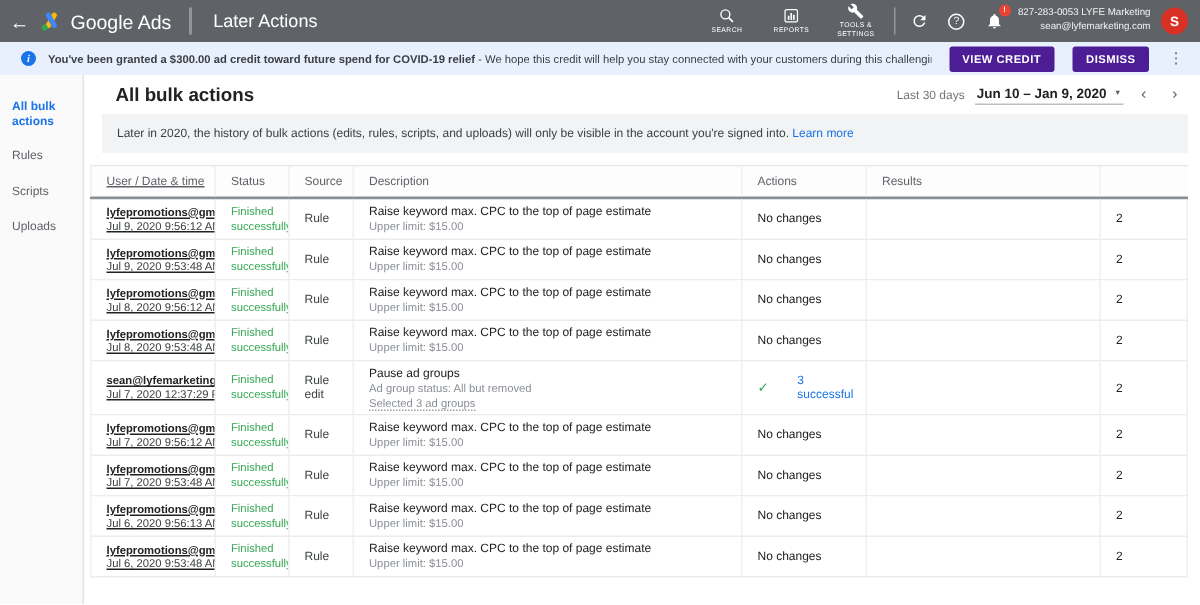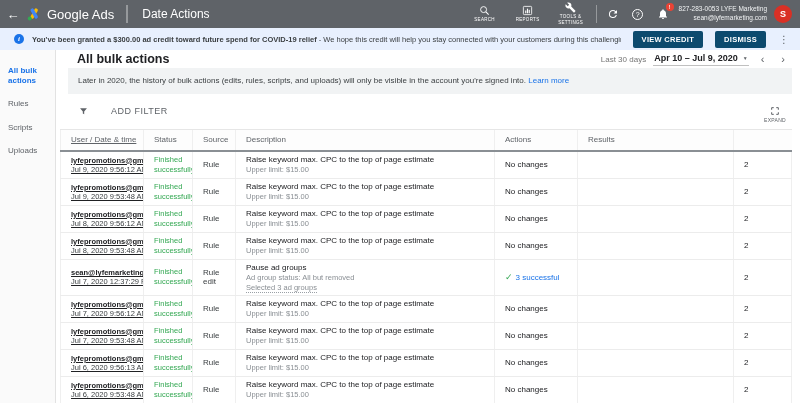--- a/index.html
+++ b/index.html
@@ -28,21 +28,21 @@
   .icon-btn { width:18px; height:18px; display:flex; align-items:center; justify-content:center; position:relative; cursor:pointer; }
   .icon-btn svg { width:12px; height:12px; }
   .help-circle { width:11px; height:11px; border:1px solid #fff; border-radius:50%; font-size:7px; display:flex; align-items:center; justify-content:center; }
   .badge { position:absolute; top:-2px; right:-2px; width:8px; height:8px; background:#ea4335; border-radius:50%; font-size:5px; color:#fff; display:flex; align-items:center; justify-content:center; font-weight:bold; }
   .user-info { text-align:right; font-size:6.5px; line-height:1.35; color:#f1f3f4; white-space:nowrap; }
   .avatar { width:18px; height:18px; border-radius:50%; background:#d93025; color:#fff; font-size:9px; font-weight:bold; display:flex; align-items:center; justify-content:center; cursor:pointer; }
   
   .banner { height:22px; background:#e8f0fe; display:flex; align-items:center; padding:0 6px 0 14px; gap:8px; }
   .info-icon { width:10px; height:10px; min-width:10px; border-radius:50%; background:#1a73e8; color:#fff; font-size:7px; display:flex; align-items:center; justify-content:center; font-family:"Liberation Serif",serif; font-style:italic; font-weight:bold; }
   .banner-text { flex:1; font-size:7.5px; color:#3c4043; white-space:nowrap; overflow:hidden; }
-  .banner-btn { background:#0c4a6e; color:#fff; border:none; font-family:inherit; font-size:7.5px; font-weight:bold; letter-spacing:.3px; padding:4px 9px; border-radius:2px; cursor:pointer; margin-left:4px; }
+  .banner-btn { background:#4c1d95; color:#fff; border:none; font-family:inherit; font-size:7.5px; font-weight:bold; letter-spacing:.3px; padding:4px 9px; border-radius:2px; cursor:pointer; margin-left:4px; }
   .kebab { color:#5f6368; font-size:10px; padding:0 5px; cursor:pointer; }
   
   .main { display:flex; height:353px; }
   .sidebar { width:56px; min-width:56px; background:#fafafa; border-right:1px solid #e2e2e2; padding-top:9px; }
   .side-item { font-size:8px; color:#5f6368; padding:7px 4px 7px 8px; line-height:1.2; cursor:pointer; }
   .side-item.active { color:#1a73e8; font-weight:bold; }
   .content { flex:1; min-width:0; display:flex; flex-direction:column; }
   .content-header { height:24px; display:flex; align-items:center; padding:2px 10px 0 21px; }
   .content-title { font-size:12.5px; font-weight:bold; color:#202124; }
   .range { margin-left:auto; display:flex; align-items:center; gap:7px; }
@@ -71,41 +71,41 @@
   .trow { border-bottom:1px solid #ececec; min-height:25px; background:#fff; }
   .u1 { font-size:7.5px; font-weight:bold; color:#202124; white-space:nowrap; }
   .u2 { font-size:7.5px; color:#3c4043; white-space:nowrap; }
   .c-status span { font-size:7.5px; color:#34a853; line-height:1.3; }
   .c-source span { font-size:8px; color:#3c4043; }
   .d1 { font-size:8px; color:#202124; }
   .d2, .d3 { font-size:7.5px; color:#8a8f94; margin-top:1px; }
   .dotted { border-bottom:1px dotted #9aa0a6; cursor:pointer; }
   .res-line { display:flex; align-items:center; gap:3px; font-size:8px; color:#202124; }
   .check-icon { color:#34a853; font-weight:bold; font-size:9px; }
-  .res-text.link { color:#1a73e8; }
+  .res-text.link { color:#1a73e8;margin-left:16px; }
   .c-duration { font-size:8px; color:#202124; }
 </style>
 </head>
 <body>
 
 <div id="app">
 
   <div class="topbar">
     <div class="back">←</div>
     <div class="brand">
       <svg width="16" height="15" viewBox="0 0 24 24">
         <rect x="9.5" y="1.5" width="5.6" height="18" rx="2.8" transform="rotate(30 12.3 10.5)" fill="#fbbc04"></rect>
         <rect x="9.5" y="1.5" width="5.6" height="18" rx="2.8" transform="rotate(-30 12.3 10.5)" fill="#4285f4"></rect>
         <circle cx="5.2" cy="18.2" r="3.2" fill="#34a853"></circle>
       </svg>
       <span>Google Ads</span>
     </div>
     <div class="tb-div"></div>
     <div class="tb-div"></div>
-    <div class="page-title">Date Actions</div>
+    <div class="page-title">Later Actions</div>
 
     <div class="tb-right">
       <div class="nav-item">
         <svg viewBox="0 0 24 24">
             <circle cx="10" cy="10" r="6.5" fill="none" stroke="#fff" stroke-width="2"></circle>
             <line x1="15" y1="15" x2="21" y2="21" stroke="#fff" stroke-width="2.4"></line>
           </svg>
         <span class="nav-lbl">SEARCH</span>
       </div>
       <div class="nav-item">
@@ -162,54 +162,33 @@
       <div class="side-item">Scripts</div>
       <div class="side-item">Uploads</div>
     </div>
 
     <div class="content">
       <div class="content-header">
         <div class="content-title">All bulk actions</div>
         <div class="range">
           <span class="range-label">Last 30 days</span>
           <span class="range-value">
-            <span>Apr 10 – Jul 9, 2020</span>
+            <span>Jun 10 – Jan 9, 2020</span>
             <span class="range-caret">▼</span>
           </span>
           <span class="chev">‹</span>
           <span class="chev">›</span>
         </div>
       </div>
 
       <div class="notice">
         <span>Later in 2020, the history of bulk actions (edits, rules, scripts, and uploads) will only be visible in the account you're signed into.</span>
         <span class="link">Learn more</span>
       </div>
 
-      <div class="filter-row">
-        <div class="add-filter">
-          <span class="funnel">
-            <svg viewBox="0 0 24 24">
-                <path fill="#5f6368" d="M4.5 5h15l-6 7v6.2l-3-1.6v-4.6l-6-7z"></path>
-              </svg>
-          </span>
-          <span class="add-filter-label">ADD FILTER</span>
-        </div>
-        <div class="expand">
-          <svg viewBox="0 0 24 24">
-              <g fill="none" stroke="#5f6368" stroke-width="2.4">
-                <path d="M4 9V4h5"></path>
-                <path d="M15 4h5v5"></path>
-                <path d="M20 15v5h-5"></path>
-                <path d="M9 20H4v-5"></path>
-              </g>
-            </svg>
-          <span class="expand-lbl">EXPAND</span>
-        </div>
-      </div>
 
       <div class="table">
         <div class="thead">
           <div class="cell">User / Date &amp; time</div>
           <div class="cell">Status</div>
           <div class="cell">Source</div>
           <div class="cell">Description</div>
           <div class="cell">Actions</div>
           <div class="cell">Results</div>
         </div>

